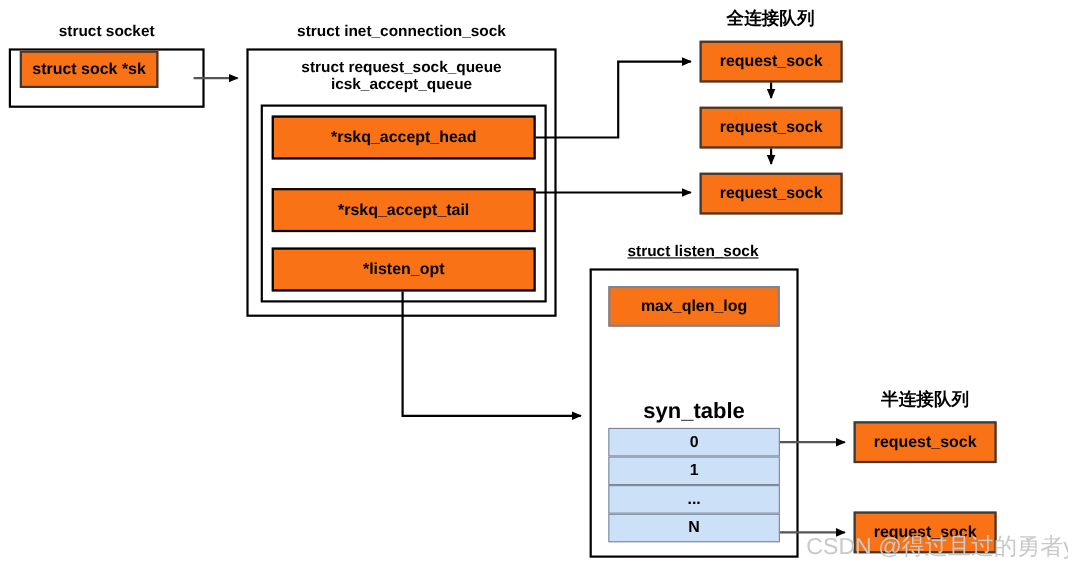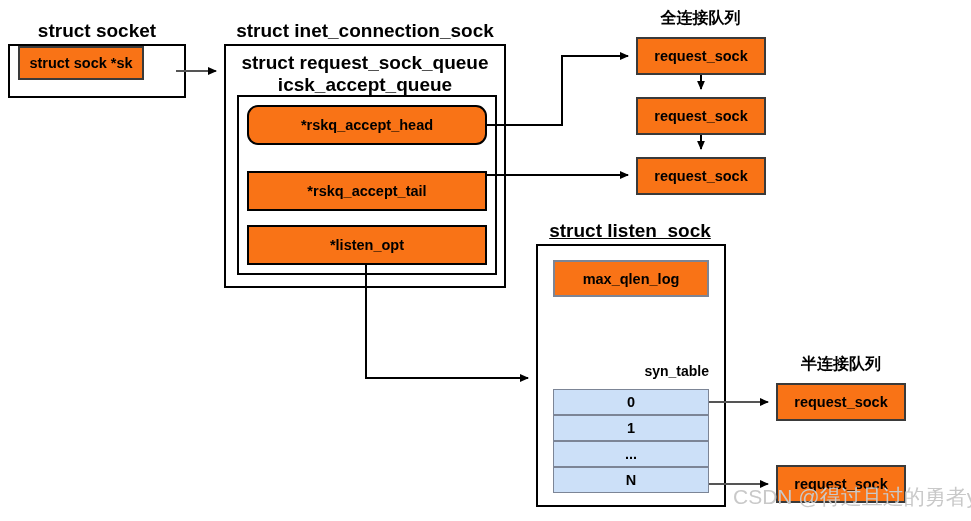--- a/index.html
+++ b/index.html
@@ -19,21 +19,21 @@
   }
   .lbl {
     position: absolute;
     font-weight: bold;
     color: #000000;
     text-align: center;
     white-space: nowrap;
     line-height: 1.15;
   }
   .title {
-    font-size: 19px;
+    font-size: 14px;
   }
   .title-cn {
     font-size: 16px;
   }
   .outer-box {
     position: absolute;
     background: #ffffff;
     border: 2px solid #000000;
     box-sizing: border-box;
   }
@@ -110,33 +110,33 @@
 
   <div class="outer-box" style="left:224px; top:44px; width:282px; height:244px;"></div>
 
   <div class="lbl title" style="left:234px; top:52px; width:262px;">
     <span>struct request_sock_queue</span><br>
     <span>icsk_accept_queue</span>
   </div>
 
   <div class="mid-box" style="left:237px; top:95px; width:260px; height:180px;"></div>
 
-  <div class="blue-box" style="left:247px; top:105px; width:240px; height:40px;border-radius:11px;">*rskq_accept_head</div>
+  <div class="blue-box" style="left:247px; top:105px; width:240px; height:40px;">*rskq_accept_head</div>
   <div class="blue-box" style="left:247px; top:155px; width:240px; height:40px;margin-top:16px;">*rskq_accept_tail</div>
   <div class="blue-box" style="left:247px; top:225px; width:240px; height:40px;">*listen_opt</div>
 
   <div class="blue-box sock-box" style="left:636px; top:37px; width:130px; height:38px;">request_sock</div>
   <div class="blue-box sock-box" style="left:636px; top:97px; width:130px; height:38px;">request_sock</div>
   <div class="blue-box sock-box" style="left:636px; top:157px; width:130px; height:38px;">request_sock</div>
 
   <div class="outer-box" style="left:536px; top:244px; width:190px; height:263px;"></div>
 
   <div class="blue-box gray-border" style="left:553px; top:260px; width:156px; height:37px;">max_qlen_log</div>
 
-  <div class="lbl title" style="left:553px; top:363px; width:156px; font-size:14px;text-align:right;">syn_table</div>
+  <div class="lbl title" style="left:553px; top:363px; width:156px; font-size:20px;">syn_table</div>
 
   <div class="syn-cell" style="left:553px; top:389px; width:156px; height:26px;">0</div>
   <div class="syn-cell" style="left:553px; top:415px; width:156px; height:26px;">1</div>
   <div class="syn-cell" style="left:553px; top:441px; width:156px; height:26px;">...</div>
   <div class="syn-cell" style="left:553px; top:467px; width:156px; height:26px;">N</div>
 
   <div class="blue-box sock-box" style="left:776px; top:383px; width:130px; height:38px;">request_sock</div>
   <div class="blue-box sock-box" style="left:776px; top:465px; width:130px; height:38px;">request_sock</div>
 
   <svg class="edges" viewBox="0 0 971 521" xmlns="http://www.w3.org/2000/svg">

